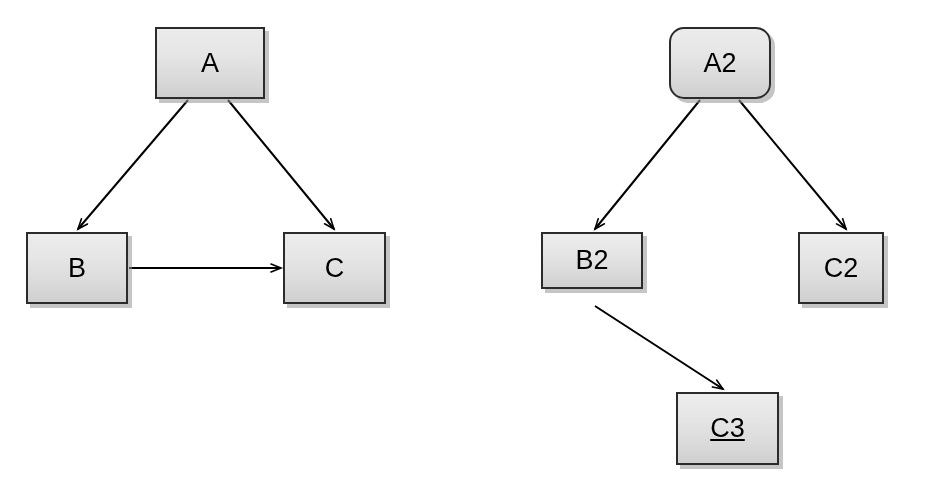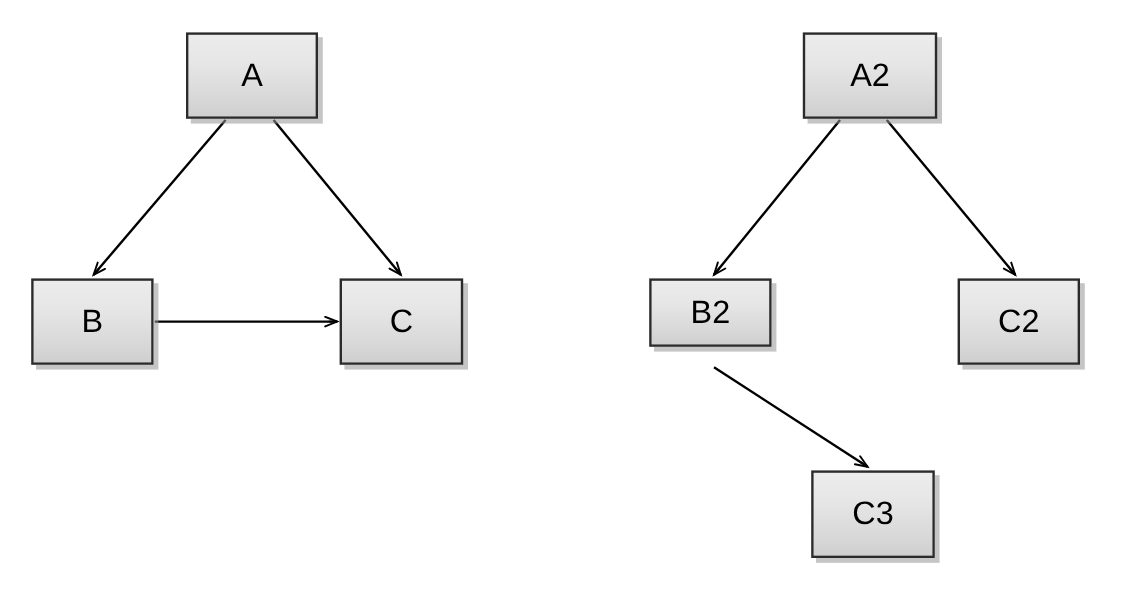--- a/index.html
+++ b/index.html
@@ -72,27 +72,27 @@
   <div id="nodes">
       <div class="node" style="left: 155px; top: 27px; width: 110px; height: 72px;">
         <span class="node-label">A</span>
       </div>
       <div class="node" style="left: 26px; top: 232px; width: 102px; height: 72px;">
         <span class="node-label">B</span>
       </div>
       <div class="node" style="left: 283px; top: 232px; width: 103px; height: 72px;">
         <span class="node-label">C</span>
       </div>
-      <div class="node" style="left: 669px; top: 27px; width: 112px; height: 72px;">
+      <div class="node" style="left: 669px; top: 27px; width: 102px; height: 72px; border-radius: 15px;">
         <span class="node-label">A2</span>
       </div>
       <div class="node" style="left: 541px; top: 232px; width: 102px; height: 57px;">
         <span class="node-label">B2</span>
       </div>
-      <div class="node" style="left: 798px; top: 232px; width: 102px; height: 72px;">
+      <div class="node" style="left: 798px; top: 232px; width: 86px; height: 72px;">
         <span class="node-label">C2</span>
       </div>
-      <div class="node" style="left: 676px; top: 392px; width: 103px; height: 73px;">
+      <div class="node" style="left: 676px; top: 392px; width: 103px; height: 73px; text-decoration: underline;">
         <span class="node-label">C3</span>
       </div>
     </div>
 
 </div>
 
 </body></html>

